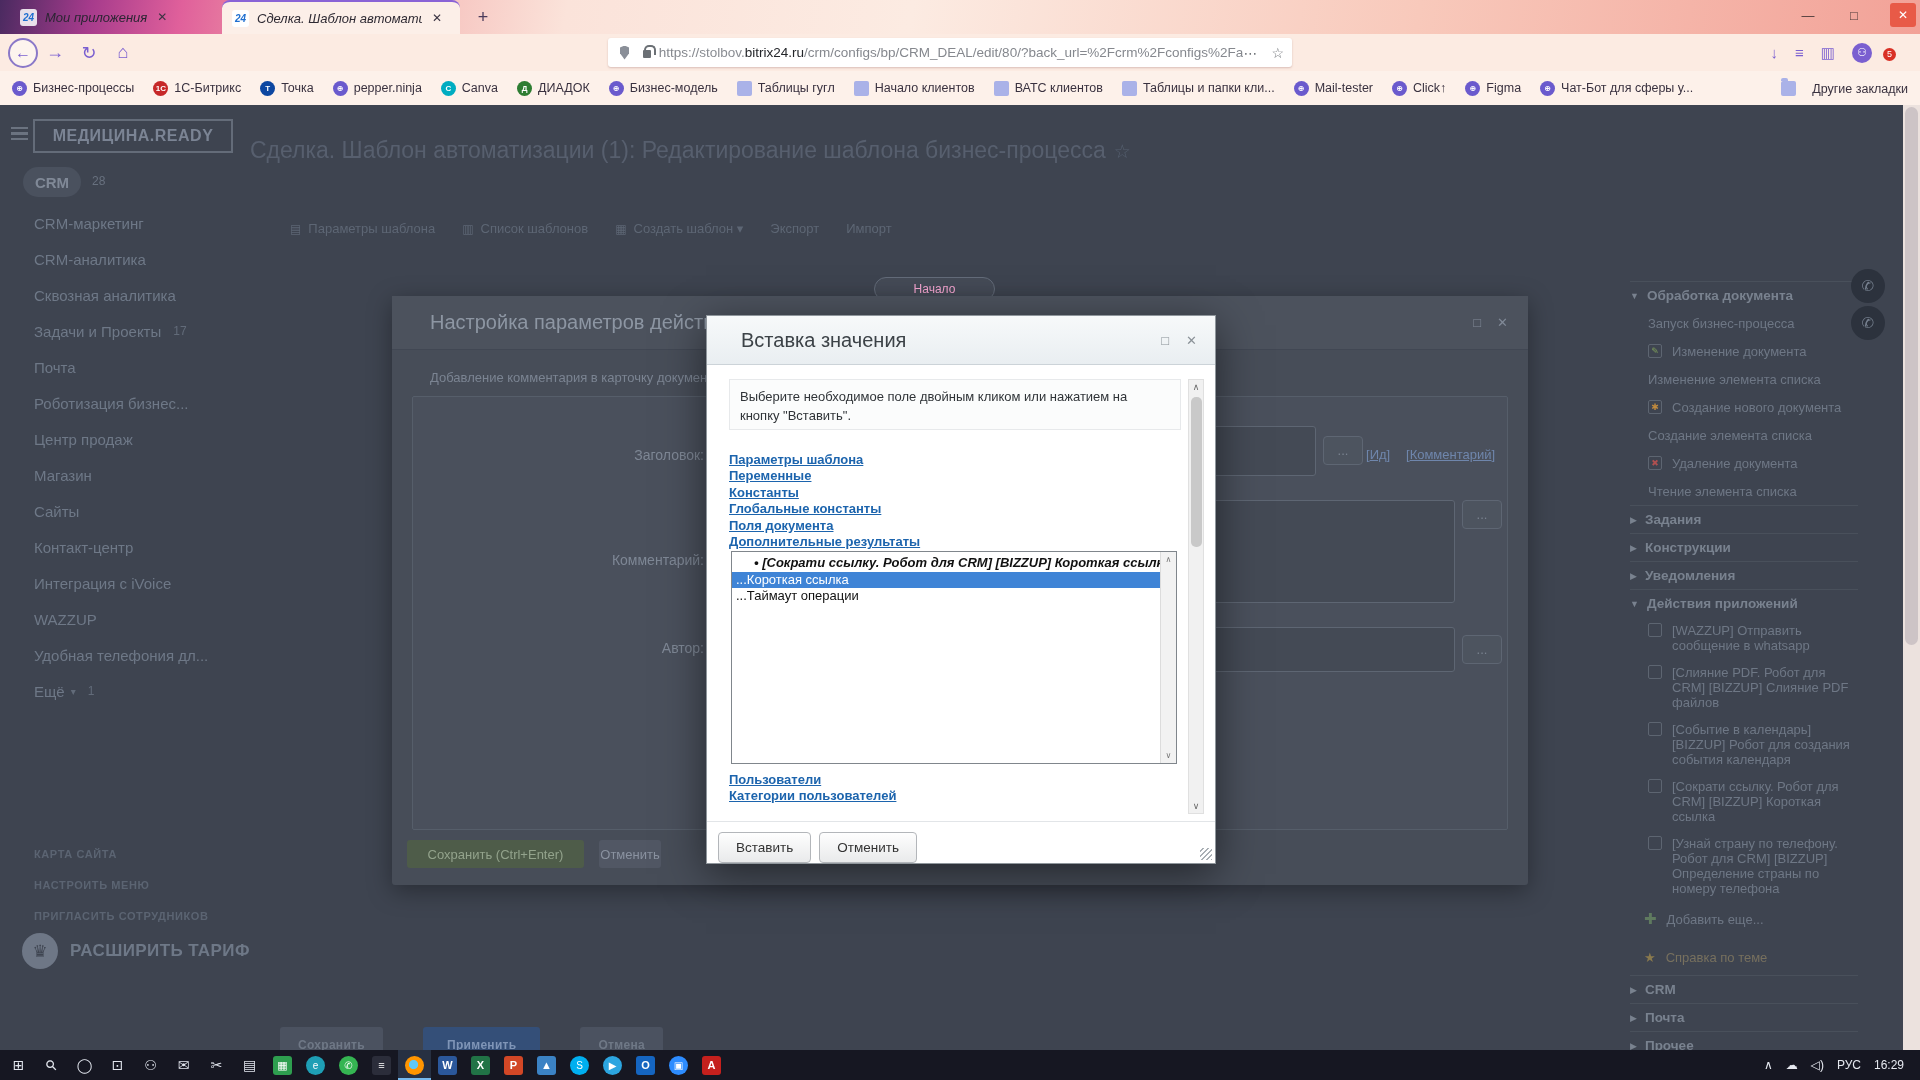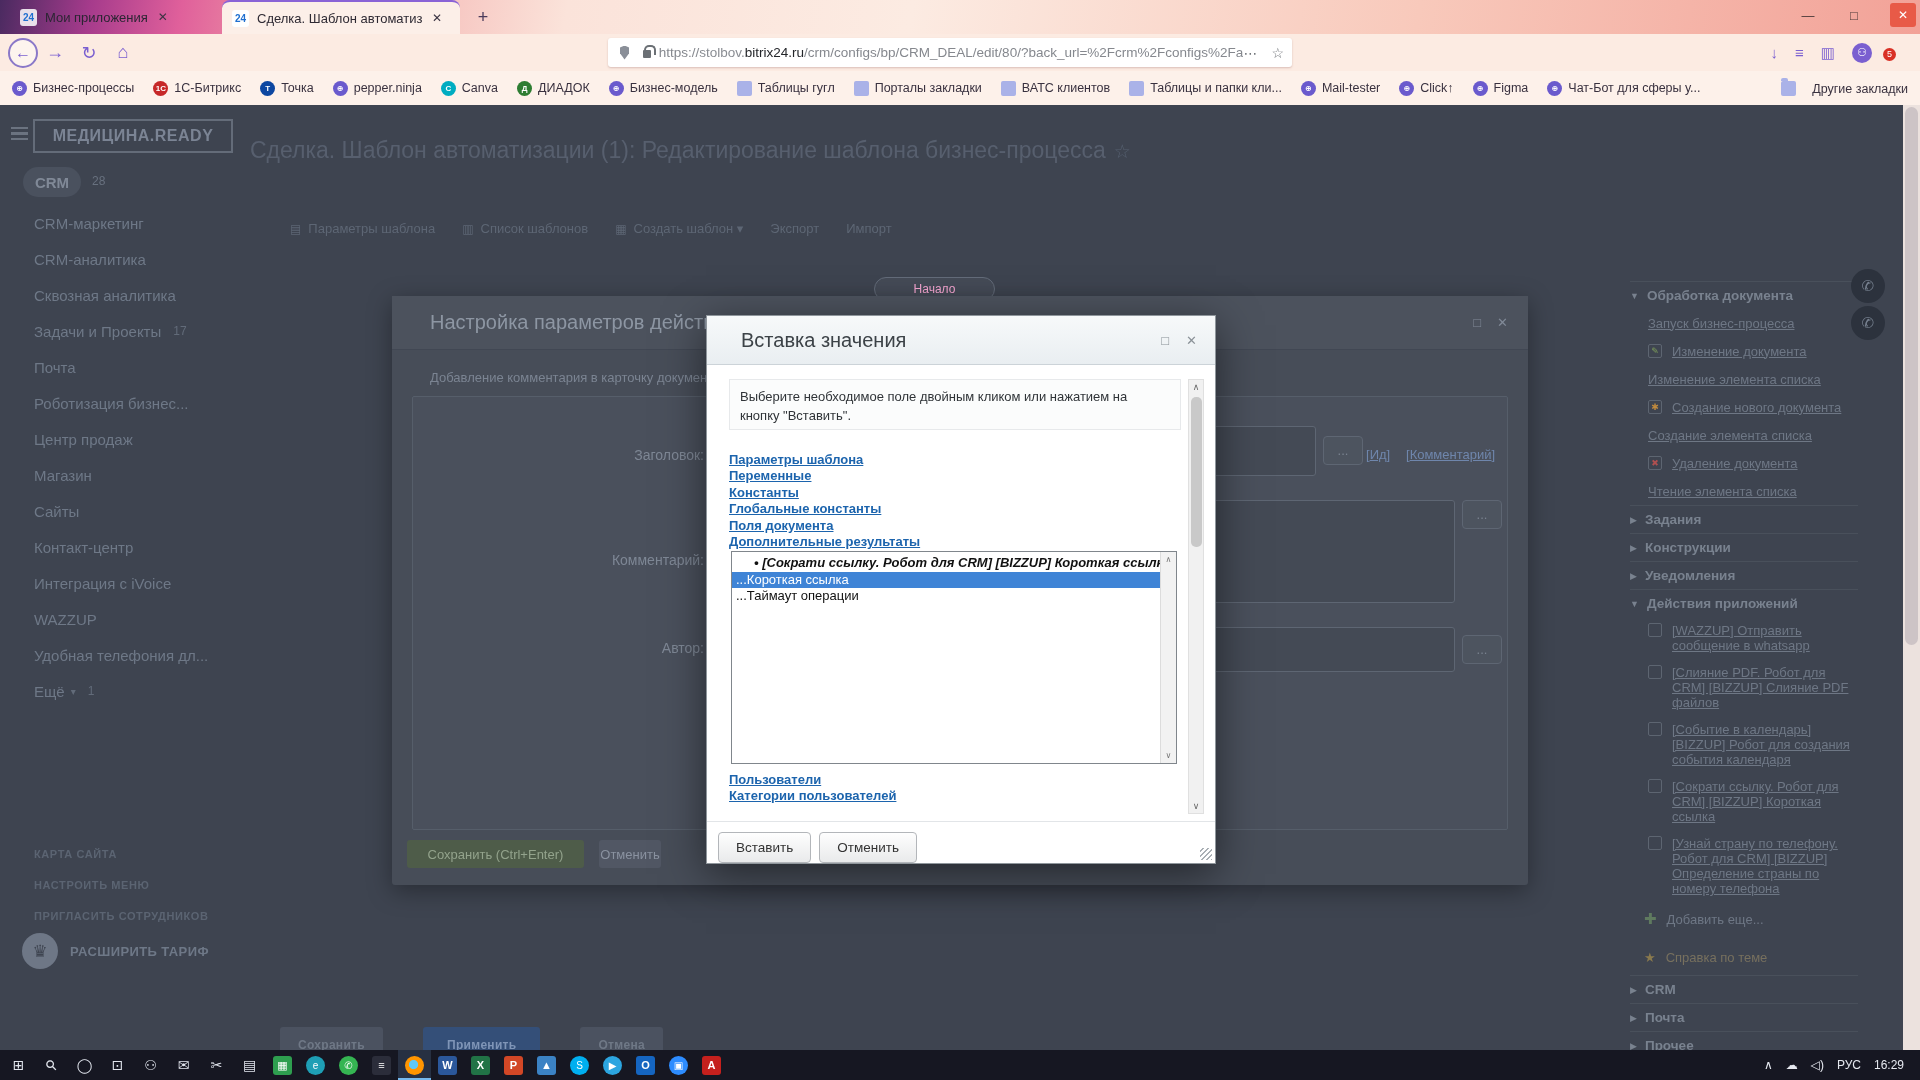--- a/index.html
+++ b/index.html
@@ -5,21 +5,21 @@
   * { margin:0; padding:0; box-sizing:border-box; }
   html,body { width:1920px; height:1080px; overflow:hidden; background:#000;
     font-family:"Liberation Sans","DejaVu Sans",sans-serif; }
   #screen { position:relative; width:1920px; height:1080px; overflow:hidden; }
 
   
   #titlebar { position:absolute; left:0; top:0; width:1920px; height:34px;
     background:linear-gradient(100deg,#4a2a60 0px,#a63b8c 90px,#e0609b 180px,#f2a9a8 320px,
       #fbe3da 560px,#fcebe2 900px,#f8c9bb 1400px,#f2a096 1920px); }
   .tab { position:absolute; top:0; height:34px; display:flex; align-items:center;
-    padding:4px 10px; font-size:13px; color:#2b2533; cursor:default; }
+    padding:4px 10px; font-size:13px; color:#2b2533; cursor:default;font-style:italic; }
   .tab .fav { width:17px; height:17px; border-radius:3px; background:#fff; color:#1f6fd0;
     font-size:10px; font-weight:bold; display:flex; align-items:center; justify-content:center; margin-right:8px; }
   .tab .tlabel { white-space:nowrap; overflow:hidden; max-width:165px; }
   .tab .tclose { margin-left:10px; font-size:12px; color:#3a3342; }
   #tab-1 { left:10px; width:205px; }
   #tab-1 .fav{ background:rgba(255,255,255,.85); }
   #tab-2 { left:222px; width:238px; background:#fcefe8; border-radius:8px 8px 0 0;
     border-top:2px solid #8a63d6; color:#2e2a33; }
   #newtab-btn { position:absolute; left:470px; top:4px; width:26px; height:26px; font-size:18px;
     color:#4a3a5a; display:flex; align-items:center; justify-content:center; }
@@ -78,21 +78,21 @@
   #side-menu { position:absolute; left:34px; top:100px; width:215px; }
   #side-menu .sm-item { height:36px; display:flex; align-items:center; font-size:15px; color:#6e7887; white-space:nowrap; }
   #side-menu .badge { margin-left:12px; font-size:12px; color:#626b79; }
   #side-menu .caret { margin-left:6px; font-size:10px; color:#626b79; }
   #side-footer { position:absolute; left:34px; top:733px; width:215px; }
   #side-footer .sf-item { height:31px; display:flex; align-items:center; font-size:11px; font-weight:bold;
     letter-spacing:.6px; color:#5b6472; white-space:nowrap; }
   #expand-tariff { position:absolute; left:22px; top:828px; display:flex; align-items:center; gap:12px; }
   #expand-tariff .crown { width:36px; height:36px; border-radius:50%; background:#6e7786; color:#3e4450;
     display:flex; align-items:center; justify-content:center; font-size:17px; }
-  #expand-tariff .lbl { font-size:13px; font-weight:bold; letter-spacing:.4px; color:#6e7887; }
+  #expand-tariff .lbl { font-size:17px; font-weight:bold; letter-spacing:.4px; color:#6e7887; }
 
   #page-title { position:absolute; left:250px; top:32px; font-size:23px; color:#575f6e; white-space:nowrap; }
   #page-title .star { font-size:19px; color:#566070; margin-left:8px; }
   #bp-toolbar { position:absolute; left:290px; top:116px; display:flex; gap:27px; font-size:13px; color:#5d6674; }
   #bp-toolbar .ti { display:flex; align-items:center; gap:7px; white-space:nowrap; }
   #bp-toolbar .ti .tico { font-size:12px; color:#5d6674; }
   #start-node { position:absolute; left:874px; top:172px; width:121px; height:24px; border:1px solid #646c7a;
     border-radius:12px; background:#454b57; color:#f9a8d4; font-size:12px; display:flex; align-items:center; justify-content:center; }
 
   #page-bottom-buttons { position:absolute; left:280px; top:922px; display:flex; gap:40px; }
@@ -102,21 +102,21 @@
   .pb-blue { background:#344f78; color:#7f95b7; padding:0 24px; }
 
   
   #right-panel { position:absolute; left:1630px; top:176px; width:228px; font-size:13px; color:#6e7785; }
   .rp-head { display:flex; align-items:center; gap:8px; font-weight:bold; font-size:13.5px; color:#79828f;
     height:28px; border-top:1px solid #49505b; }
   .rp-head .tri { font-size:9px; }
   .pal-item { display:flex; align-items:flex-start; gap:10px; padding:0 0 0 18px; min-height:28px; align-items:center; }
   .pal-item .sq { width:14px; height:14px; border:1px solid #5d6571; border-radius:2px; flex:none;
     font-size:9px; line-height:12px; text-align:center; color:var(--c,#5d6571); }
-  .pal-item .lbl { line-height:15px; padding:2px 0;text-decoration:underline; }
+  .pal-item .lbl { line-height:15px; padding:2px 0; }
   .app-item { align-items:flex-start; padding-top:4px; padding-bottom:4px; }
   .app-item .sq { margin-top:2px; }
   #add-more { display:flex; gap:10px; padding-left:14px; margin-top:8px; color:#6e7785; align-items:center; }
   #add-more .plus { color:#5f7a5f; font-size:15px; font-weight:bold; }
   #help-link { display:flex; gap:10px; padding-left:14px; margin:22px 0 10px; align-items:center; color:#77705e; }
   #help-link .star { color:#8a7a4e; }
   #phone-fab { position:absolute; left:1851px; top:164px; width:34px; height:34px; border-radius:50%;
     background:#2c323d; color:#76808f; font-size:15px; display:flex; align-items:center; justify-content:center; }
   #page-scrollbar { position:absolute; left:1903px; top:0; width:17px; height:945px; background:#ece2de; }
   #page-scrollbar .thumb { position:absolute; left:2px; top:2px; width:13px; height:538px; background:#cdc4c6; border-radius:7px; }
@@ -267,21 +267,21 @@
         <span class="bm k-site" style="--c: #6a5acd;">
           <span class="bm-ico">⊕</span>
           <span>Бизнес-модель</span>
         </span>
         <span class="bm k-folder">
           <span class="bm-ico"></span>
           <span>Таблицы гугл</span>
         </span>
         <span class="bm k-folder">
           <span class="bm-ico"></span>
-          <span>Порталы закладки</span>
+          <span>Начало клиентов</span>
         </span>
         <span class="bm k-folder">
           <span class="bm-ico"></span>
           <span>ВАТС клиентов</span>
         </span>
         <span class="bm k-folder">
           <span class="bm-ico"></span>
           <span>Таблицы и папки кли...</span>
         </span>
         <span class="bm k-site" style="--c: #6a5acd;">

